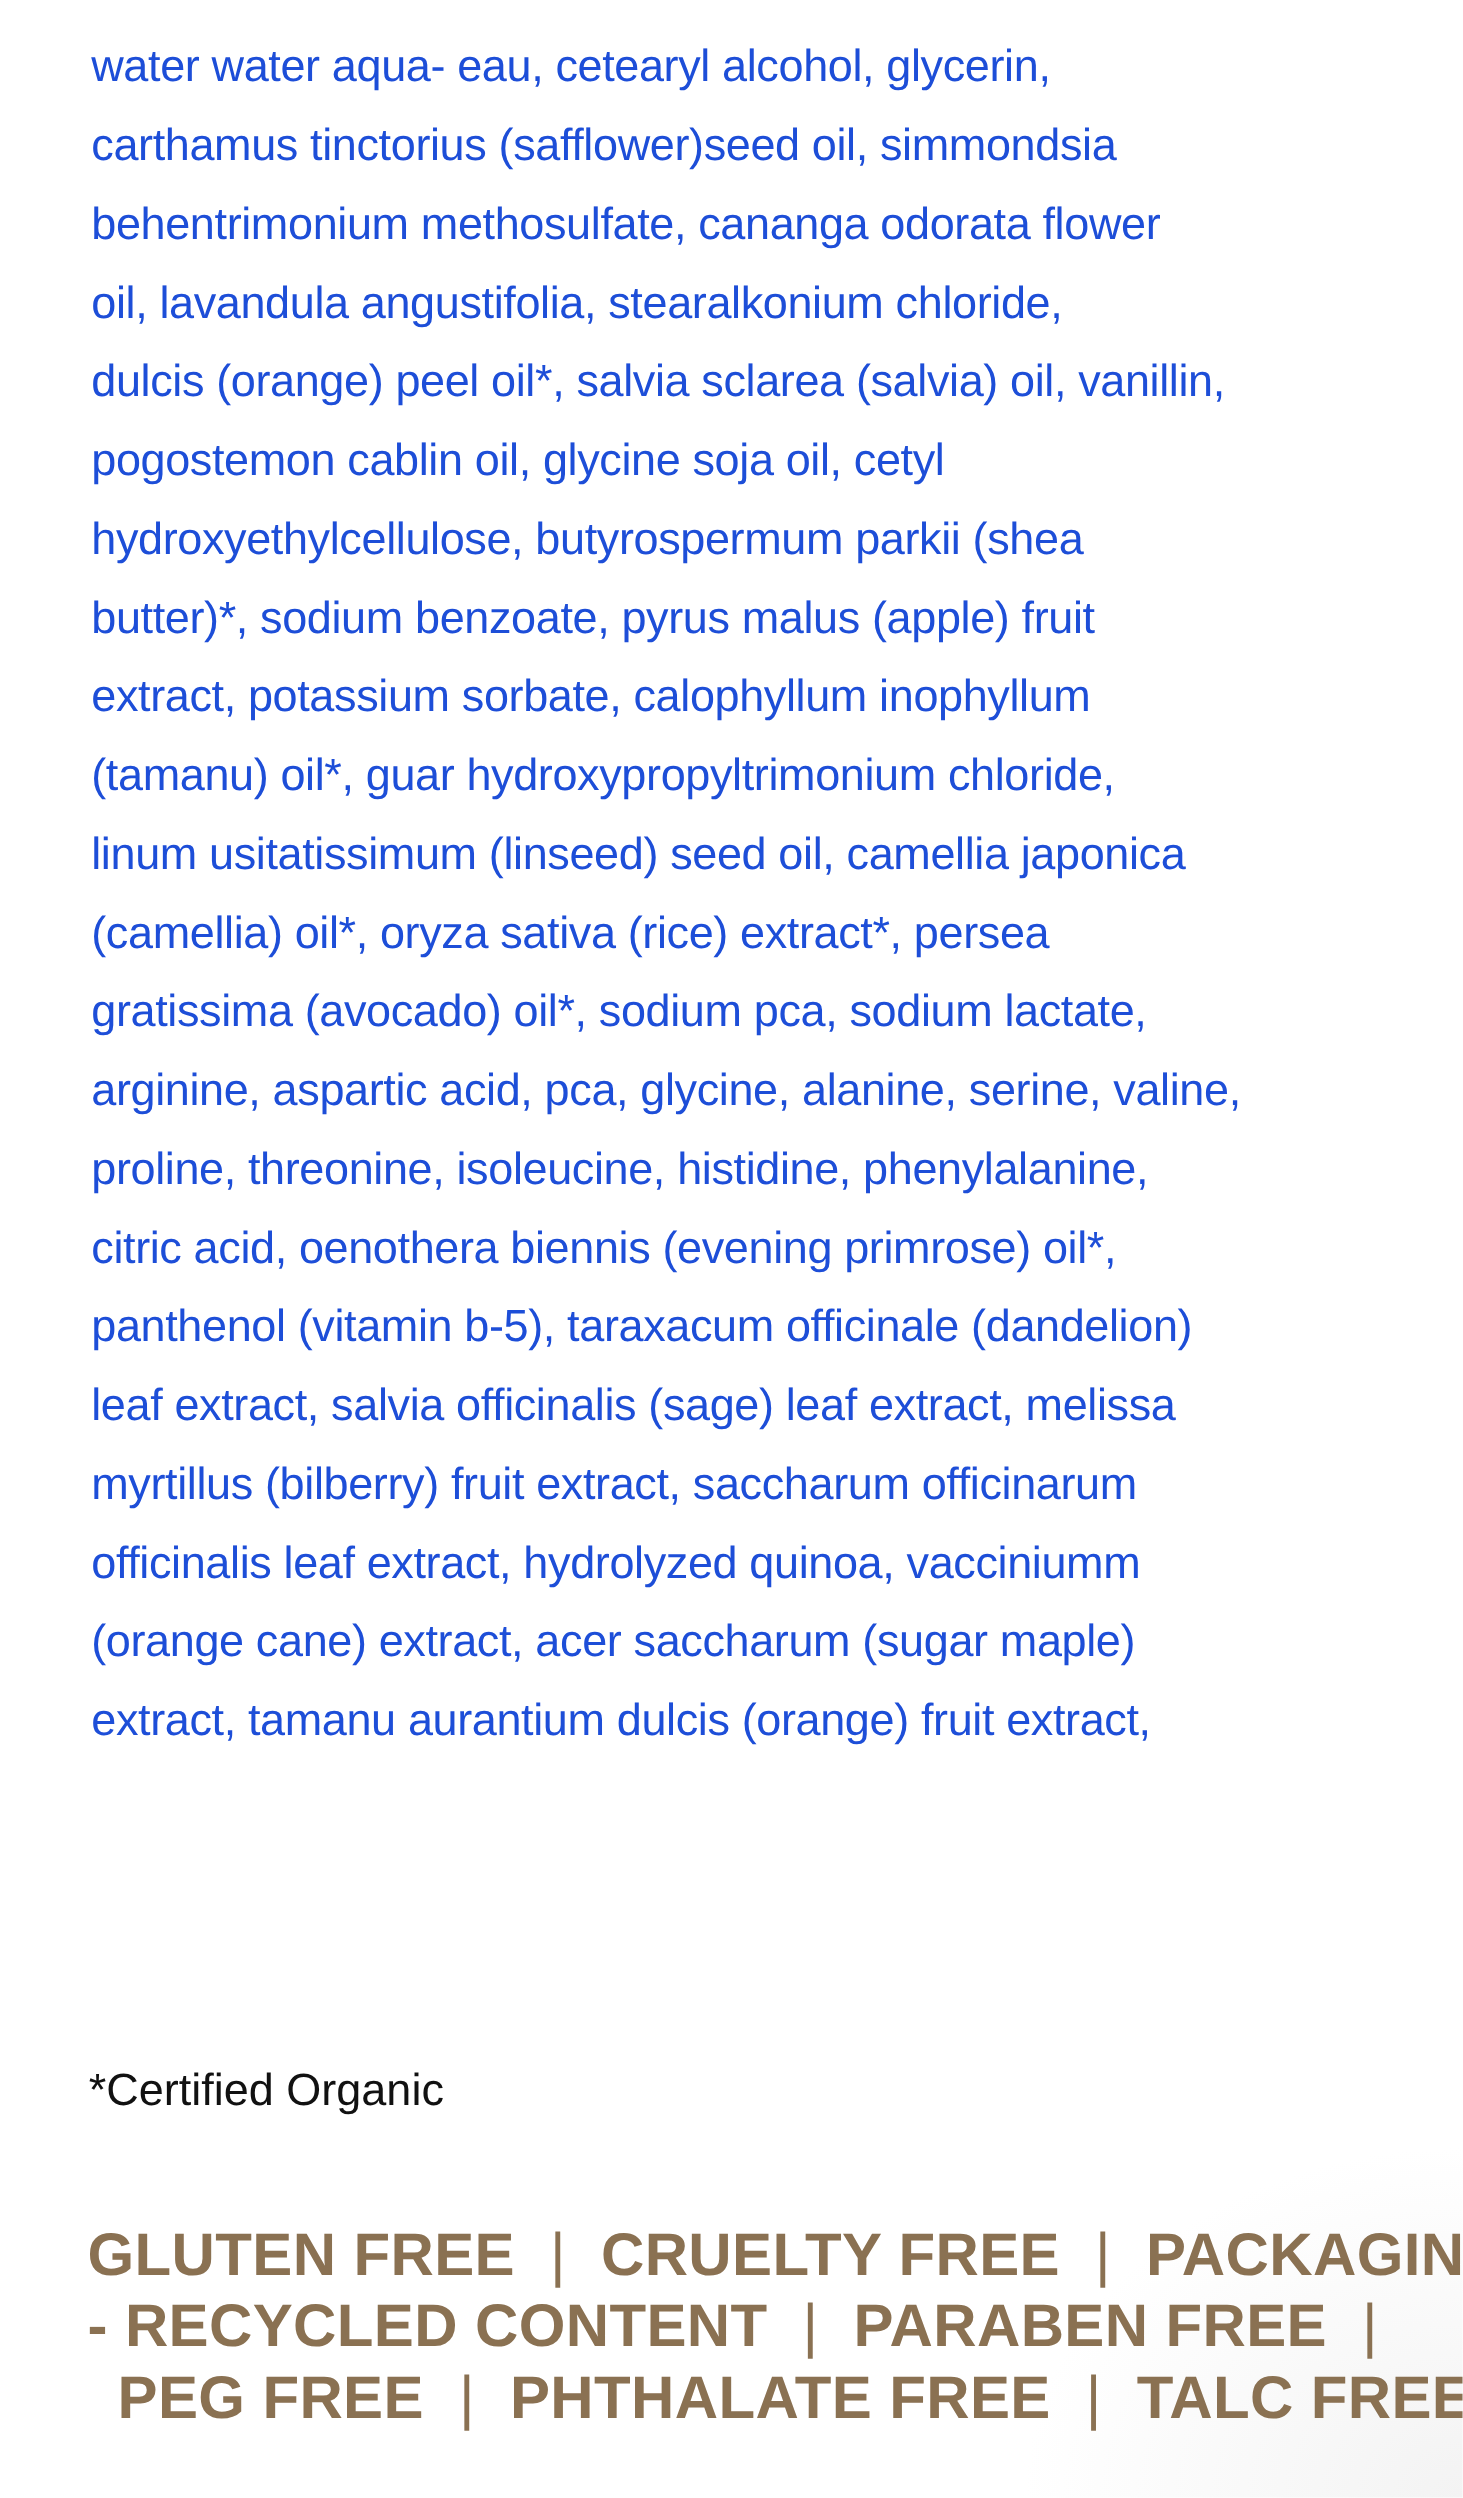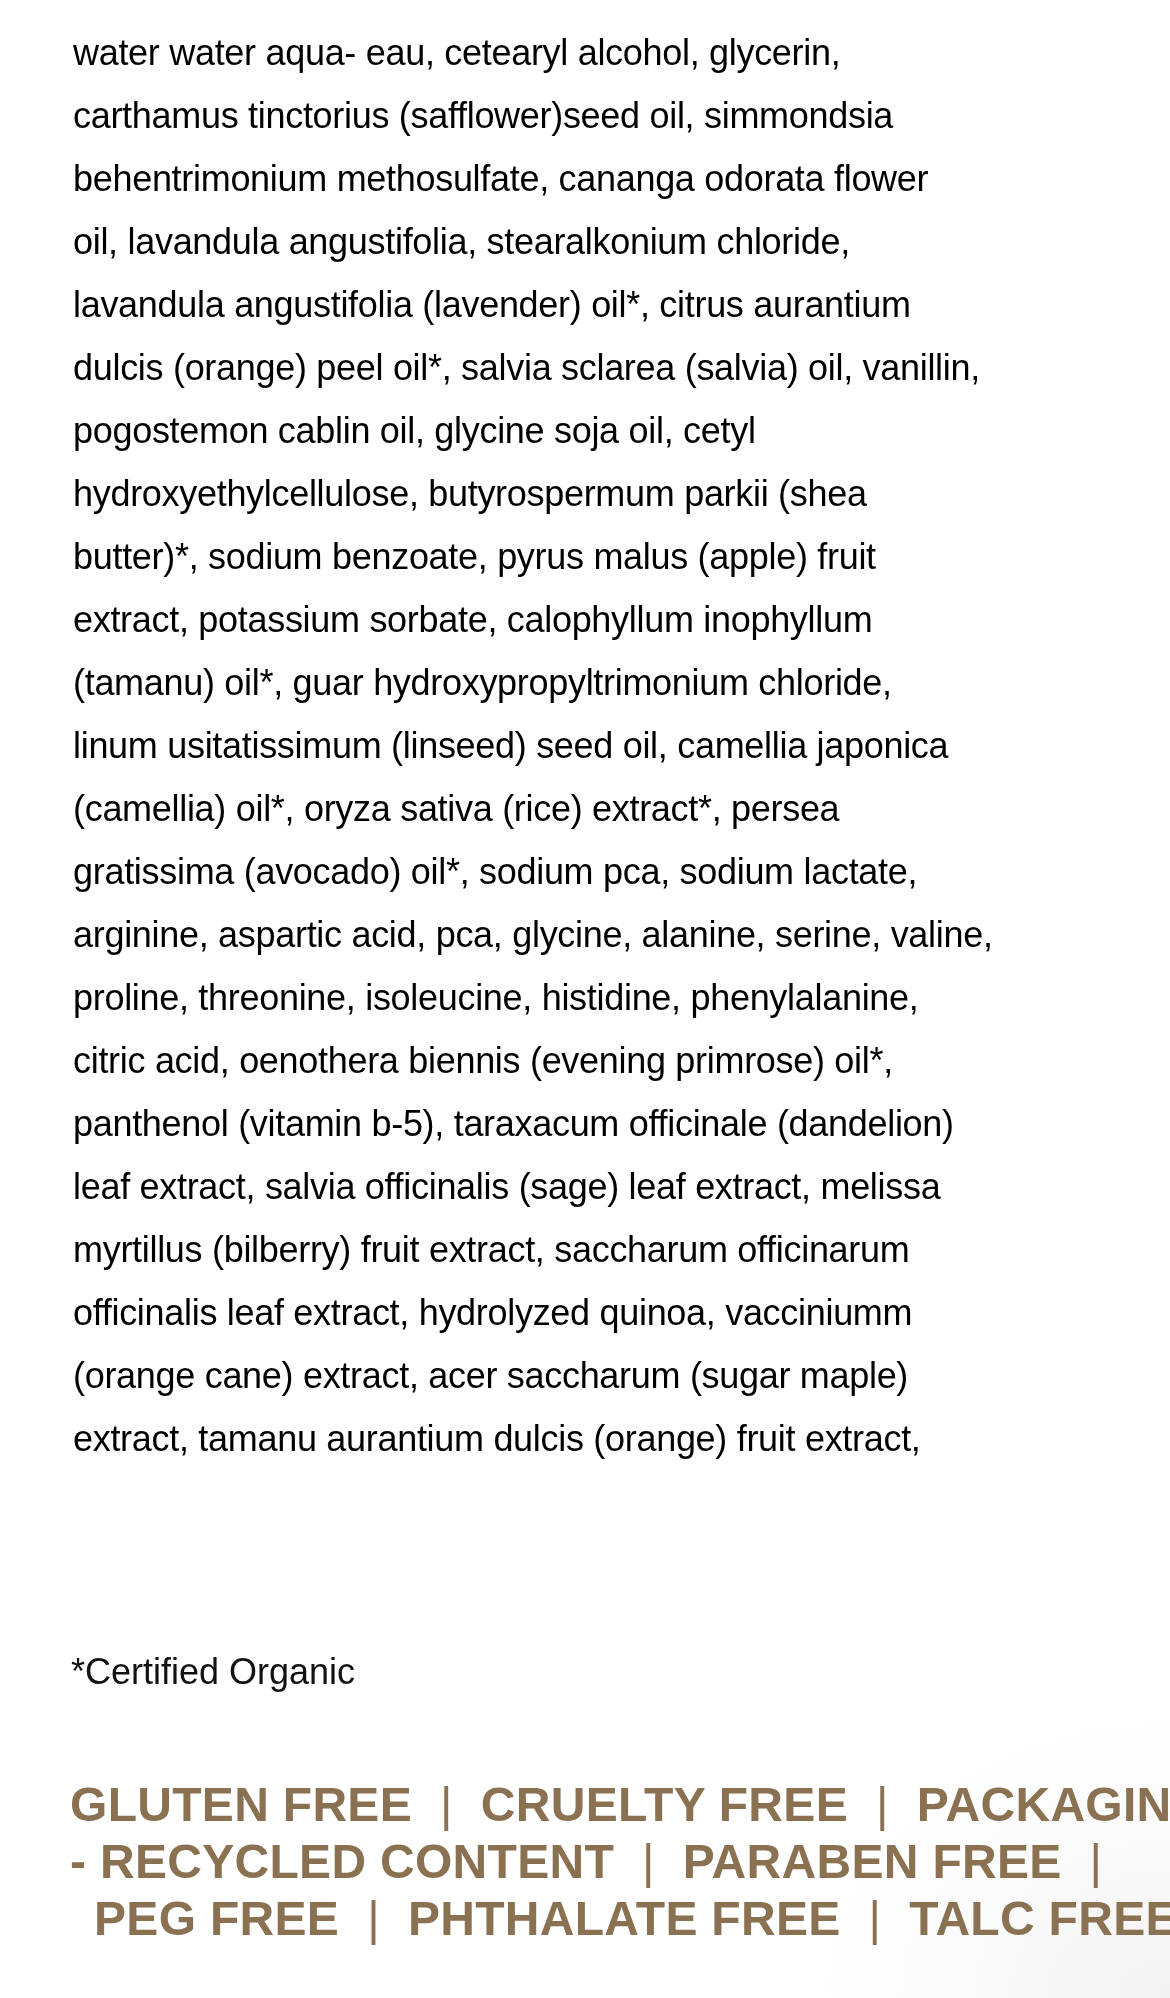--- a/index.html
+++ b/index.html
@@ -15,21 +15,21 @@
       background: radial-gradient(ellipse 500px 400px at 1170px 1998px, #f3f3f3 0%, #ffffff 70%);
     }
     .ingredients {
       position: absolute;
       left: 73px;
       top: 21px;
       width: 1060px;
       font-family: "Liberation Sans", sans-serif;
       font-size: 36px;
       line-height: 63px;
-      color: #000000;
+      color: #1d4ed8;
       letter-spacing: -0.3px;
     }
     .ingredients .line {
       display: block;
       white-space: nowrap;
     }
     .footnote {
       position: absolute;
       left: 71px;
       top: 1640px;
@@ -64,21 +64,20 @@
     }
   </style>
 </head>
 <body>
 
 <div class="ingredients">
   <span class="line">water water aqua- eau, cetearyl alcohol, glycerin,</span>
   <span class="line">carthamus tinctorius (safflower)seed oil, simmondsia</span>
   <span class="line">behentrimonium methosulfate, cananga odorata flower</span>
   <span class="line">oil, lavandula angustifolia, stearalkonium chloride,</span>
-  <span class="line">lavandula angustifolia (lavender) oil*, citrus aurantium</span>
   <span class="line">dulcis (orange) peel oil*, salvia sclarea (salvia) oil, vanillin,</span>
   <span class="line">pogostemon cablin oil, glycine soja oil, cetyl</span>
   <span class="line">hydroxyethylcellulose, butyrospermum parkii (shea</span>
   <span class="line">butter)*, sodium benzoate, pyrus malus (apple) fruit</span>
   <span class="line">extract, potassium sorbate, calophyllum inophyllum</span>
   <span class="line">(tamanu) oil*, guar hydroxypropyltrimonium chloride,</span>
   <span class="line">linum usitatissimum (linseed) seed oil, camellia japonica</span>
   <span class="line">(camellia) oil*, oryza sativa (rice) extract*, persea</span>
   <span class="line">gratissima (avocado) oil*, sodium pca, sodium lactate,</span>
   <span class="line">arginine, aspartic acid, pca, glycine, alanine, serine, valine,</span>

